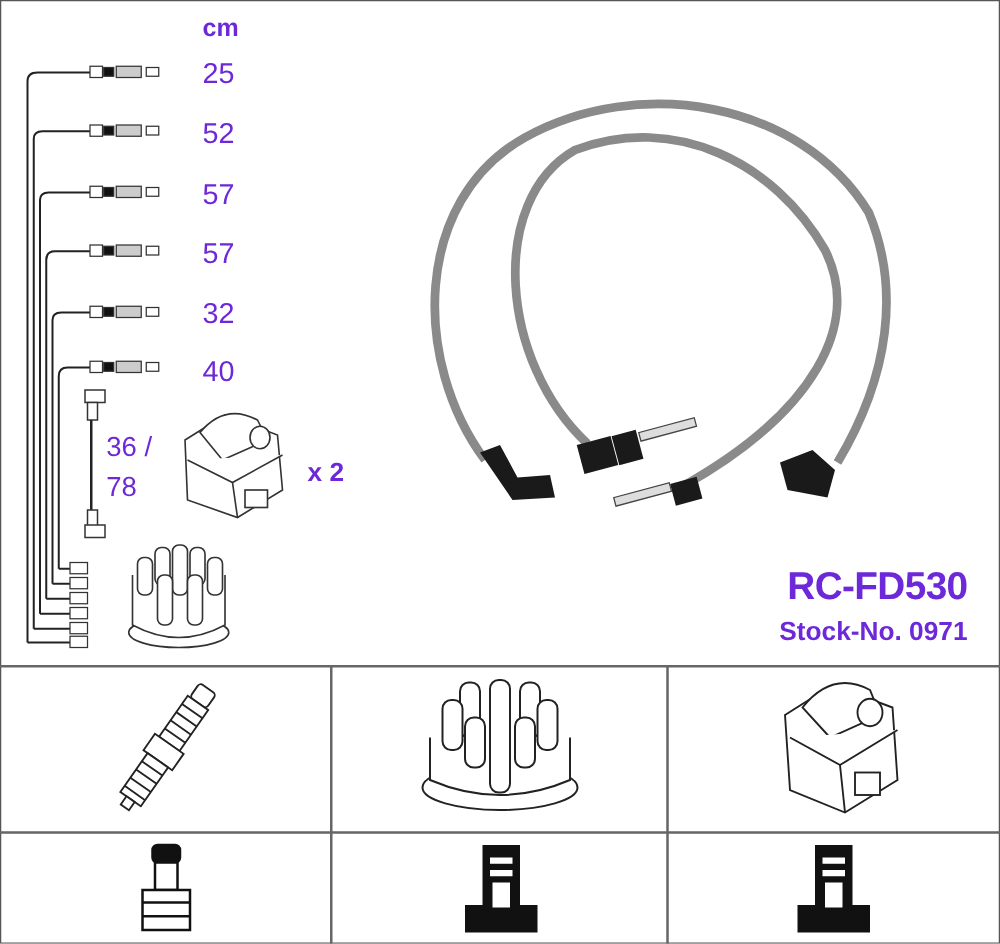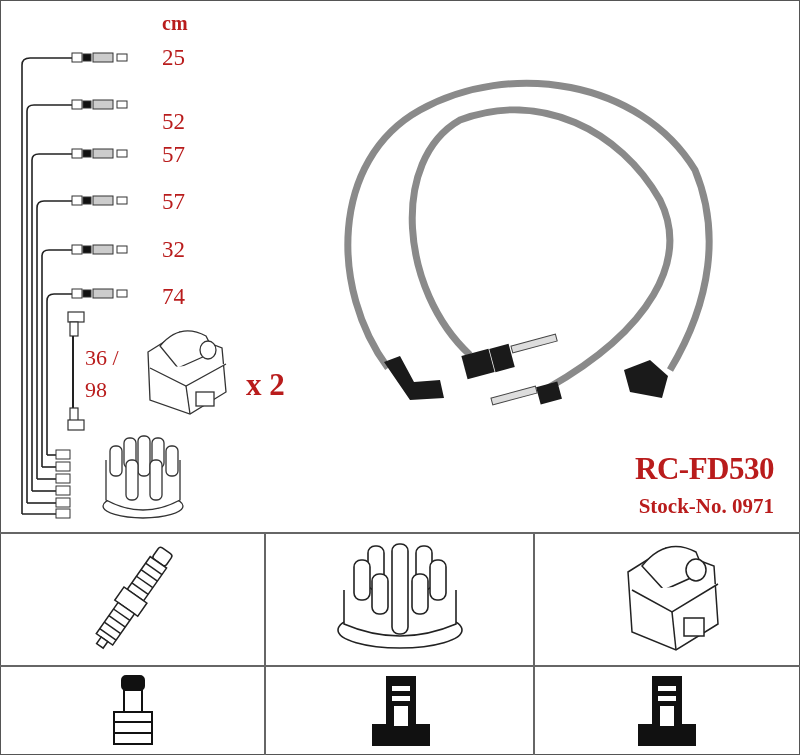--- a/index.html
+++ b/index.html
@@ -1,47 +1,47 @@
 <!DOCTYPE html>
 <html><head>
 <meta charset="utf-8">
 <style>
   html,body{margin:0;padding:0;background:#fff;}
   body{width:800px;height:755px;position:relative;overflow:hidden;font-family:"Liberation Sans",sans-serif;color:#222;}
   .frame{position:absolute;left:0;top:0;width:798px;height:753px;border:1px solid #555;}
   .hline{position:absolute;height:2px;background:#666;}
   .vline{position:absolute;width:2px;background:#666;}
-  .txt{position:absolute;font-family:Liberation Serif, serif;color:#b91c1c;}
+  .txt{position:absolute;font-family:Liberation Sans, sans-serif;color:#6d28d9;}
   .cm{left:162px;top:12px;font-size:20px;font-weight:bold;}
   .len{left:162px;font-size:23px;}
-  .x2{left:246px;top:367px;font-size:31px;font-weight:bold;}
+  .x2{left:246px;top:367px;font-size:21px;font-weight:bold;}
   .cl{left:85px;font-size:22px;}
   .title{right:26px;top:451px;font-size:31px;font-weight:bold;letter-spacing:-0.5px;}
   .stock{right:26px;top:494px;font-size:21px;font-weight:bold;}
   svg{position:absolute;left:0;top:0;}
 </style>
 </head>
 <body>
 
 <div class="frame"></div>
 
 <div class="hline" style="left:0;top:532px;width:800px;"></div>
 <div class="hline" style="left:0;top:665px;width:800px;"></div>
 <div class="vline" style="left:264px;top:532px;height:223px;"></div>
 <div class="vline" style="left:533px;top:532px;height:223px;"></div>
 
 <div class="txt cm">cm</div>
 <div class="txt len" style="top:45px;">25</div>
-<div class="txt len" style="top:93px;margin-top:16px;">52</div>
+<div class="txt len" style="top:93px;">52</div>
 <div class="txt len" style="top:142px;">57</div>
 <div class="txt len" style="top:189px;">57</div>
 <div class="txt len" style="top:237px;">32</div>
-<div class="txt len" style="top:284px;">74</div>
+<div class="txt len" style="top:284px;">40</div>
 <div class="txt cl" style="top:345px;">36 /</div>
-<div class="txt cl" style="top:377px;">98</div>
+<div class="txt cl" style="top:377px;">78</div>
 <div class="txt x2">x 2</div>
 
 <div class="txt title">RC-FD530</div>
 <div class="txt stock">Stock-No. 0971</div>
 
 <svg width="800" height="755">
   <g fill="none" stroke="#222" stroke-width="1.6">
     <path d="M22,514 V65 Q22,58 30,58 H72"></path>
     <path d="M27,503 V111 Q27,105 34,105 H72"></path>
     <path d="M32,491 V160 Q32,154 39,154 H72"></path>

